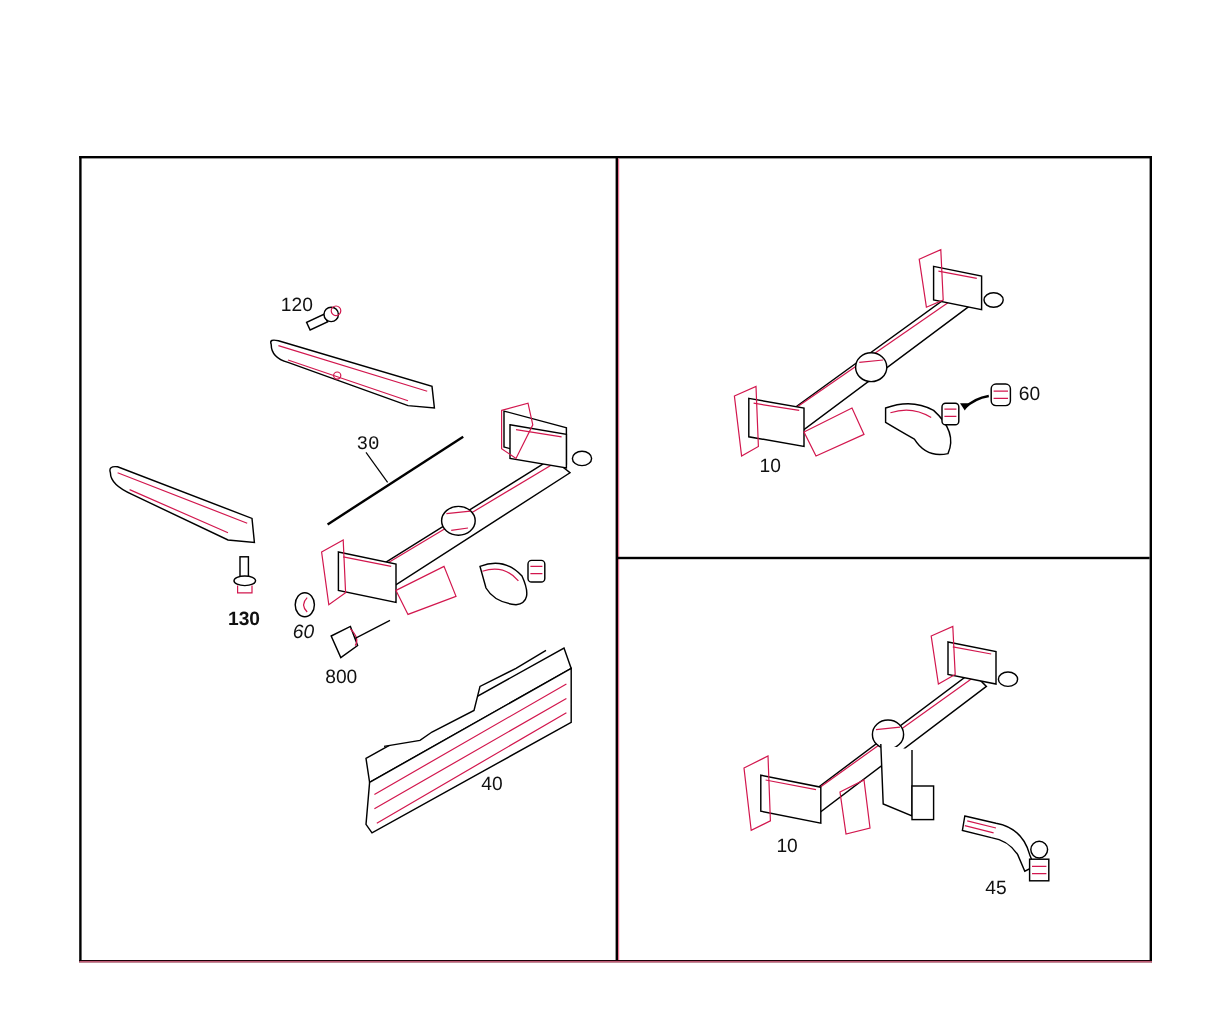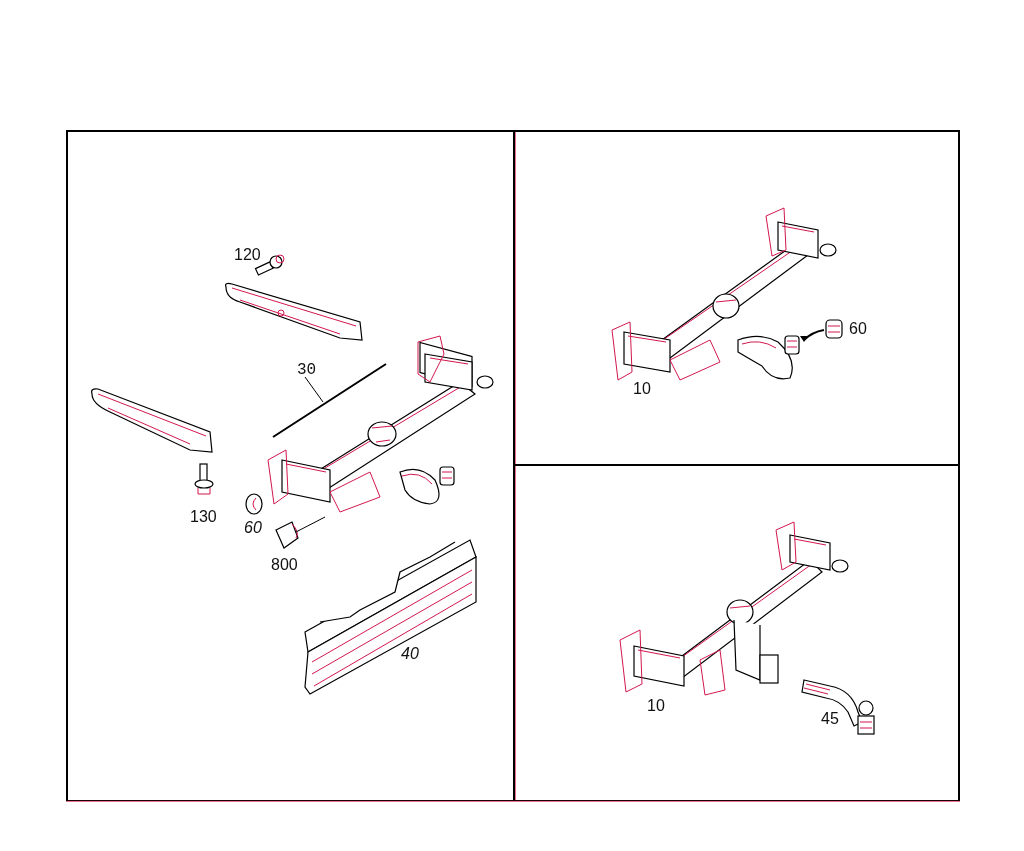--- a/index.html
+++ b/index.html
@@ -89,24 +89,24 @@
 
     <g class="part">
       <path d="M305 650 L470 558 L476 575 L308 670 Z" class="k"></path>
       <path d="M308 670 L476 575 L476 620 L310 712 L305 705 Z" class="k"></path>
       <path d="M312 680 L472 588 M312 692 L472 600 M314 704 L472 612" class="r"></path>
       <path d="M320 640 L350 635 L360 628 L395 610 L400 590 L430 575 L455 560" class="k"></path>
     </g>
   </svg>
   <span class="callout" style="left:166px;top:133px;">120</span>
   <span class="callout" style="left:229px;top:248px;font-family:Liberation Mono, monospace;">30</span>
-  <span class="callout" style="left:122px;top:395px;">130</span>
+  <span class="callout" style="left:122px;top:395px;font-weight:bold;">130</span>
   <span class="callout" style="left:176px;top:406px;font-style:italic;">60</span>
   <span class="callout" style="left:203px;top:443px;">800</span>
-  <span class="callout" style="left:333px;top:532px;font-style:italic;">40</span>
+  <span class="callout" style="left:333px;top:532px;">40</span>
 </div>
 
 <div class="panel" style="left:516px;top:132px;width:441px;height:332px;">
   <svg width="441" height="332" viewBox="516 132 441 332">
     <g class="part">
       <path d="M655 345 L800 240 L812 252 L670 358 Z" class="k"></path>
       <path d="M660 342 L802 244" class="r"></path>
       <path d="M778 222 L818 230 L818 258 L778 250 Z" class="k"></path>
       <path d="M782 226 L814 232" class="r"></path>
       <ellipse cx="828" cy="250" rx="8" ry="6" class="k"></ellipse>
@@ -153,14 +153,14 @@
     </g>
     <g class="part">
       <path d="M804 680 L830 686 Q852 690 858 712 L862 722 L854 726 L848 712 Q840 700 826 698 L802 692 Z" class="k"></path>
       <path d="M806 684 L830 690 M804 688 L828 694" class="r"></path>
       <circle cx="866" cy="708" r="7" class="k"></circle>
       <rect x="858" y="716" width="16" height="18" class="k"></rect>
       <path d="M860 722 L872 722 M860 728 L872 728" class="r"></path>
     </g>
   </svg>
   <span class="callout" style="left:131px;top:231px;">10</span>
-  <span class="callout" style="left:305px;top:244px;">45</span>
+  <span class="callout" style="left:305px;top:266px;">45</span>
 </div>
 
 </body></html>

